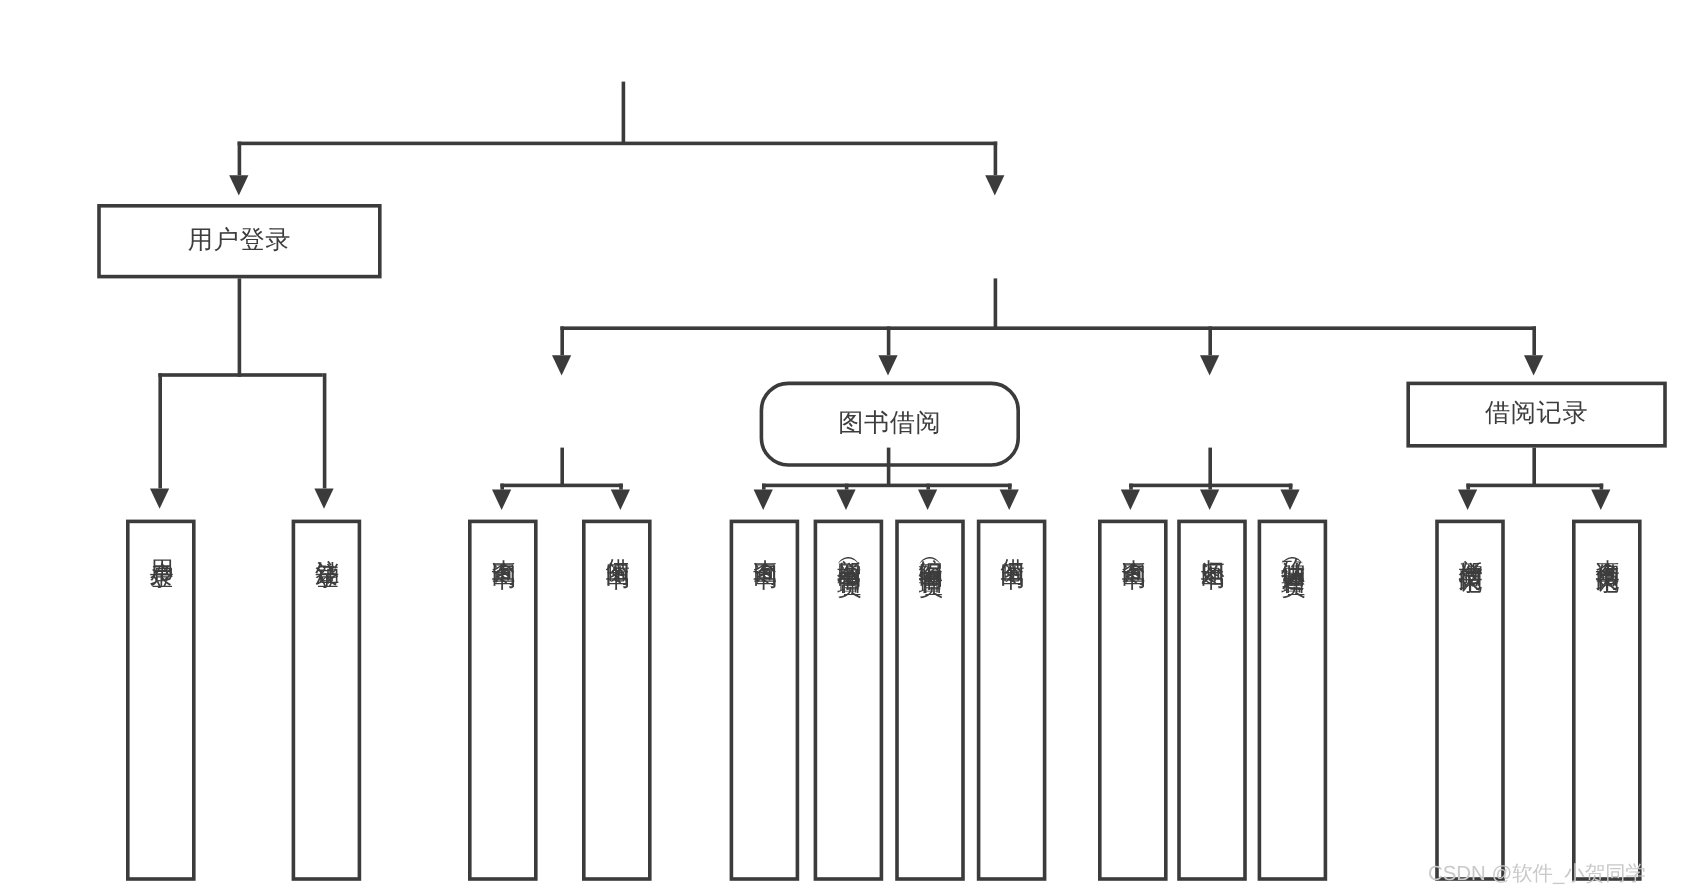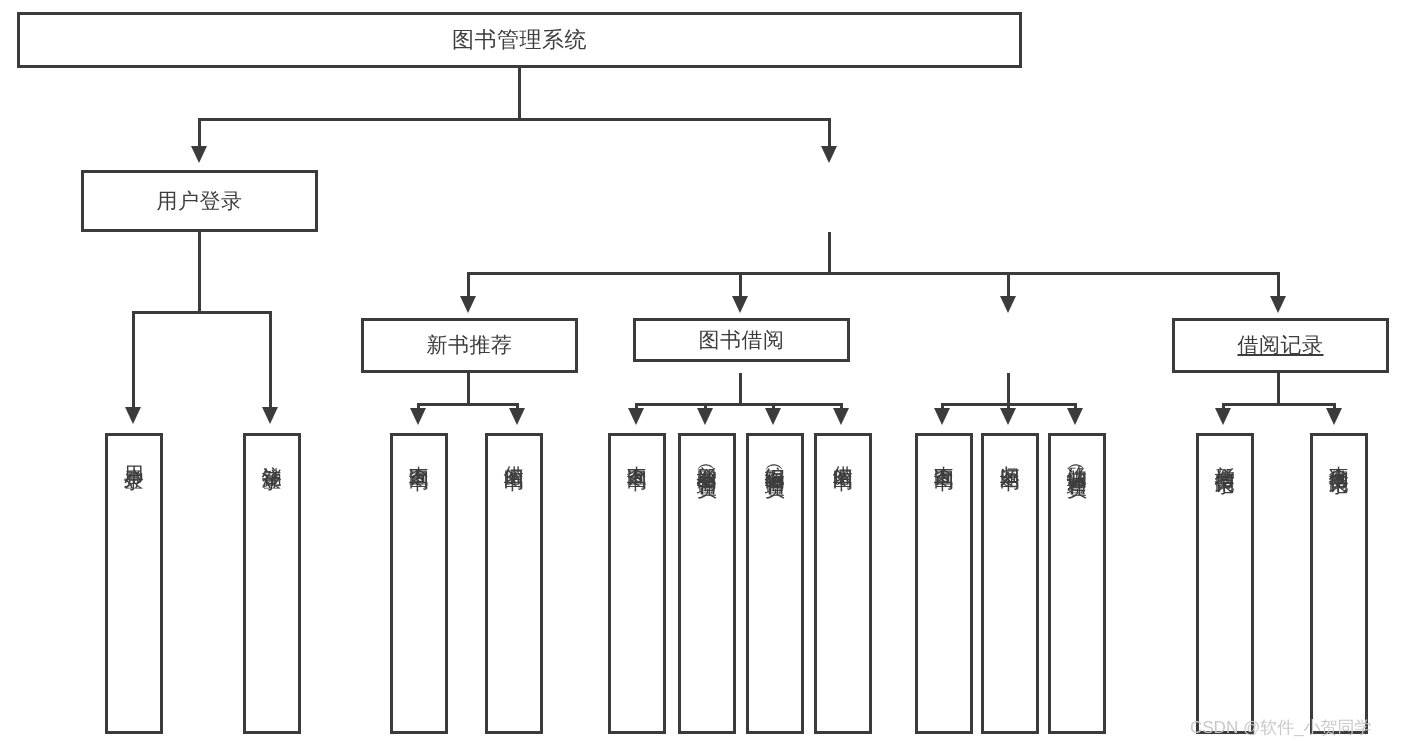--- a/index.html
+++ b/index.html
@@ -74,23 +74,20 @@
     font-size: 17px;
     white-space: nowrap;
     pointer-events: none;
   }
 </style>
 </head>
 <body>
 
 <div id="canvas">
 
-  <div class="node h root" style="left:17px; top:12px; width:1005px; height:56px;">
-    <span class="lbl">图书管理系统</span>
-  </div>
 
   <div class="vline" style="left:518px; top:68px; width:3px; height:52px;"></div>
   <div class="hline" style="left:198px; top:118px; width:633px; height:3px;"></div>
   <div class="vline" style="left:198px; top:118px; width:3px; height:28px;"></div>
   <div class="arrow" style="left:191px; top:146px;"></div>
   <div class="vline" style="left:828px; top:118px; width:3px; height:28px;"></div>
   <div class="arrow" style="left:821px; top:146px;"></div>
 
   <div class="node h" style="left:81px; top:170px; width:237px; height:62px;">
     <span class="lbl">用户登录</span>
@@ -108,27 +105,24 @@
   <div class="hline" style="left:467px; top:272px; width:813px; height:3px;"></div>
   <div class="vline" style="left:467px; top:272px; width:3px; height:24px;"></div>
   <div class="arrow" style="left:460px; top:296px;"></div>
   <div class="vline" style="left:739px; top:272px; width:3px; height:24px;"></div>
   <div class="arrow" style="left:732px; top:296px;"></div>
   <div class="vline" style="left:1007px; top:272px; width:3px; height:24px;"></div>
   <div class="arrow" style="left:1000px; top:296px;"></div>
   <div class="vline" style="left:1277px; top:272px; width:3px; height:24px;"></div>
   <div class="arrow" style="left:1270px; top:296px;"></div>
 
-  <div class="node h" style="left:361px; top:318px; width:217px; height:55px;">
-    <span class="lbl">新书推荐</span>
-  </div>
-  <div class="node h" style="left:633px; top:318px; width:217px; height:44px;">
+  <div class="node h" style="left:633px; top:318px; width:217px; height:71px;border-radius:24px;">
     <span class="lbl">图书借阅</span>
   </div>
-  <div class="node h" style="left:1172px; top:318px; width:217px; height:55px;text-decoration:underline;">
+  <div class="node h" style="left:1172px; top:318px; width:217px; height:55px;">
     <span class="lbl">借阅记录</span>
   </div>
 
   <div class="vline" style="left:467px; top:373px; width:3px; height:32px;"></div>
   <div class="hline" style="left:417px; top:403px; width:102px; height:3px;"></div>
   <div class="vline" style="left:417px; top:403px; width:3px; height:5px;"></div>
   <div class="arrow" style="left:410px; top:408px;"></div>
   <div class="vline" style="left:516px; top:403px; width:3px; height:5px;"></div>
   <div class="arrow" style="left:509px; top:408px;"></div>
 

